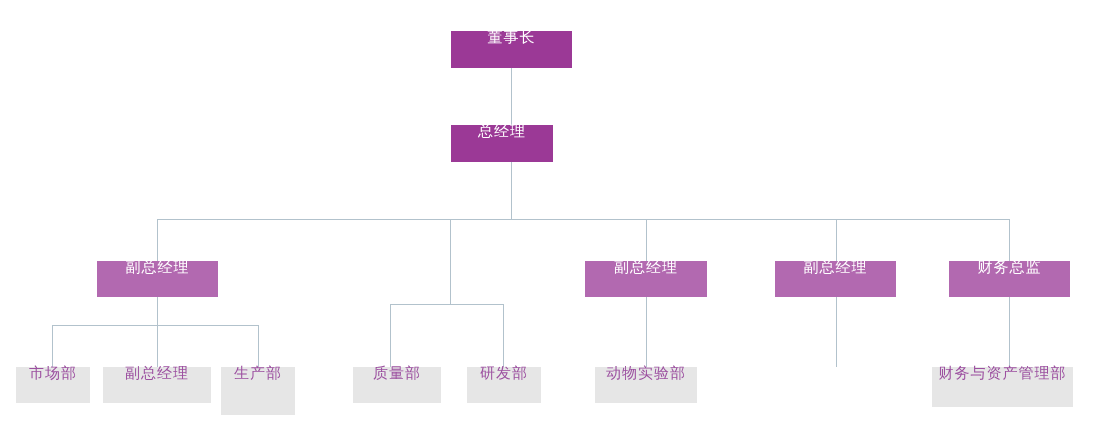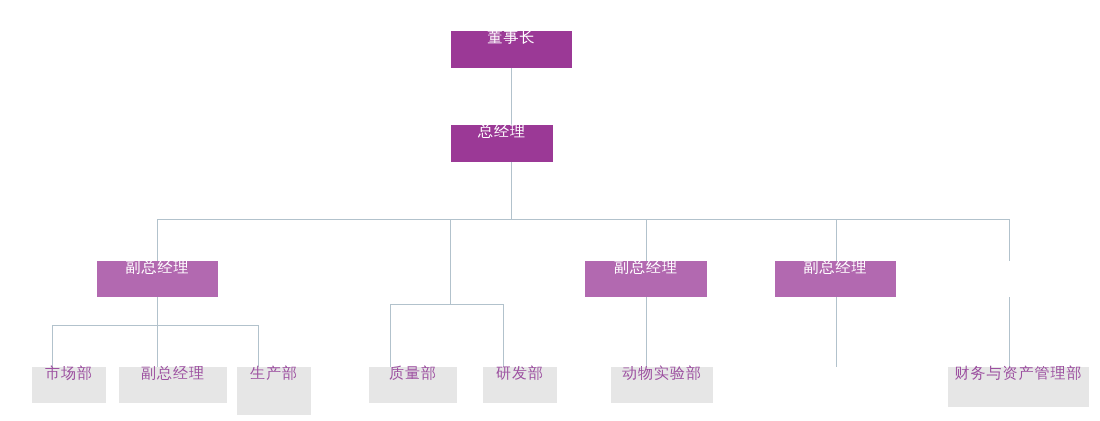--- a/index.html
+++ b/index.html
@@ -38,21 +38,20 @@
     background: var(--executive-box);
     color: var(--executive-text);
   }
   .lvl-mgr {
     background: var(--manager-box);
     color: var(--executive-text);
   }
   .lvl-dept {
     background: var(--department-box);
     color: var(--department-text);
-    margin-left: 16px;
   }
   .line {
     position: absolute;
     background: var(--connector-line);
   }
   .line.v { width: 1px; }
   .line.h { height: 1px; }
 </style>
 </head>
 <body>
@@ -93,20 +92,23 @@
 
   <div class="node lvl-mgr" style="left:97px;top:261px;width:121px;height:36px">
     <span>副总经理</span>
   </div>
   <div class="node lvl-mgr" style="left:585px;top:261px;width:122px;height:36px">
     <span>副总经理</span>
   </div>
   <div class="node lvl-mgr" style="left:775px;top:261px;width:121px;height:36px">
     <span>副总经理</span>
   </div>
+  <div class="node lvl-mgr" style="left:949px;top:261px;width:121px;height:36px">
+    <span>财务总监</span>
+  </div>
 
   <div class="node lvl-dept" style="left:16px;top:367px;width:74px;height:36px">
     <span>市场部</span>
   </div>
   <div class="node lvl-dept" style="left:103px;top:367px;width:108px;height:36px">
     <span>副总经理</span>
   </div>
   <div class="node lvl-dept" style="left:221px;top:367px;width:74px;height:48px">
     <span>生产部</span>
   </div>

